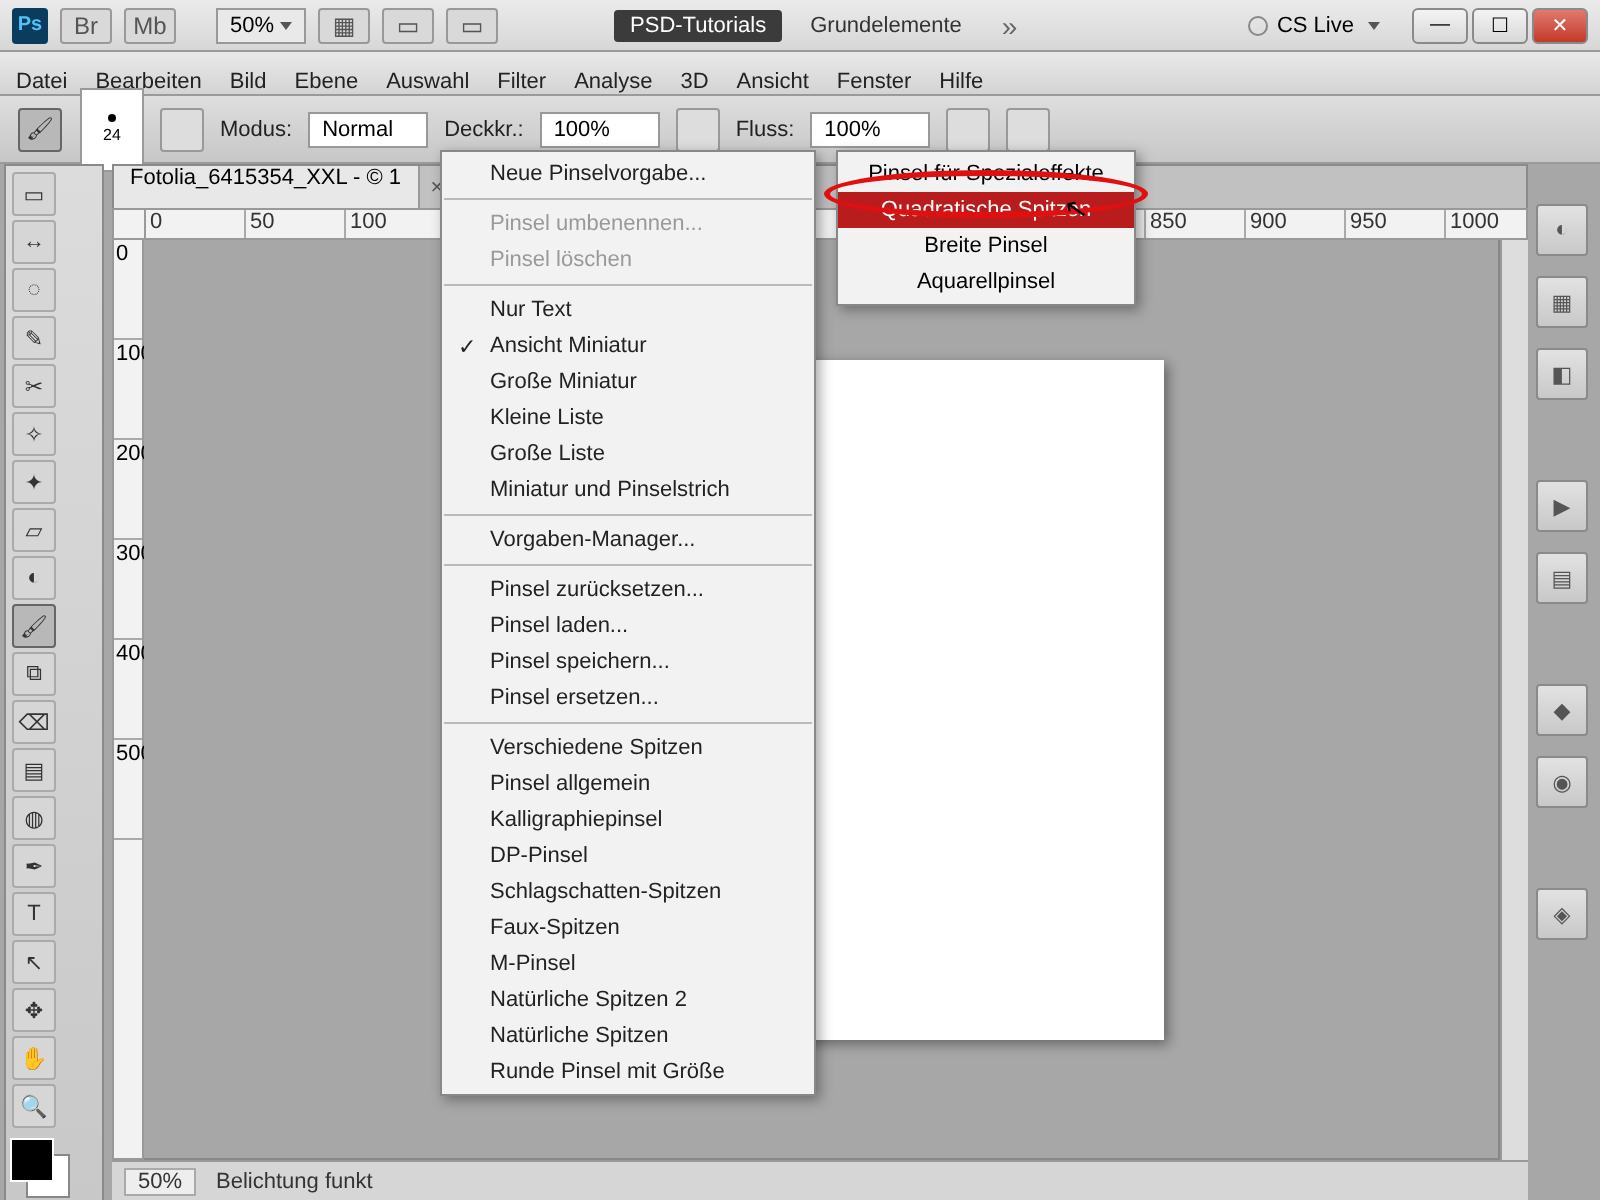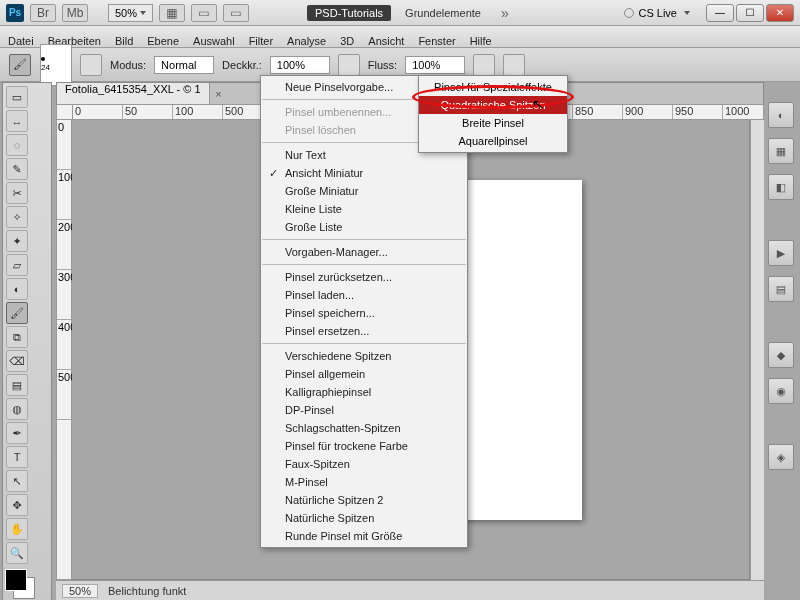--- a/index.html
+++ b/index.html
@@ -19,21 +19,21 @@
   .cslive { margin-left:auto; display:flex; align-items:center; gap:4px;}
   .cslive .dot { width:10px;height:10px;border:1px solid #888;border-radius:50%; }
   .winbtns { display:flex; gap:2px; margin-left:10px;}
   .winbtn { width:28px; height:18px; background:linear-gradient(#f3f3f3,#d8d8d8); border:1px solid #8a8a8a; border-radius:3px; display:flex; align-items:center; justify-content:center; font-size:10px; }
   .winbtn.close { background:linear-gradient(#e07a6f,#c4392a); color:#fff;}
 
   .menubar { height:22px; background:linear-gradient(#e9e9e9,#d4d4d4); display:flex; align-items:flex-end; padding:0 8px; gap:14px; border-bottom:1px solid #9a9a9a;}
   .menubar span { color:#222; }
 
   .optionsbar { height:34px; background:linear-gradient(#dedede,#c7c7c7); display:flex; align-items:center; padding:0 8px; gap:8px; border-bottom:1px solid #9a9a9a;}
-  .brush-preview { width:32px; height:42px; background:#fff; border:1px solid #999; display:flex; flex-direction:column; align-items:flex-start; justify-content:center;}
+  .brush-preview { width:32px; height:42px; background:#fff; border:1px solid #999; display:flex; flex-direction:column; align-items:center; justify-content:center;}
   .brush-preview .dot { width:4px;height:4px;background:#000; border-radius:50%; margin-bottom:2px;}
   .brush-preview .num { font-size:8px;}
   .opt-label { color:#222; }
   .opt-field { height:18px; background:#fff; border:1px solid #999; padding:0 6px; display:flex; align-items:center; min-width:60px;}
   .opt-sm { width:50px; }
   .opt-icon { width:22px; height:22px; background:#ddd; border:1px solid #999; border-radius:2px;}
 
   .workspace { position:absolute; top:82px; left:0; right:0; bottom:20px; }
   .toolbox { position:absolute; top:0; left:2px; width:50px; background:linear-gradient(#dcdcdc,#c8c8c8); border:1px solid #8a8a8a; display:flex; flex-wrap:wrap; padding:2px;}
   .tool { width:22px; height:22px; margin:1px; background:#d6d6d6; border:1px solid #aaa; border-radius:2px; display:flex; align-items:center;justify-content:center; font-size:11px; color:#333;}
@@ -56,21 +56,21 @@
   .paper { position:absolute; left:300px; top:60px; width:210px; height:340px; background:#fff; box-shadow:2px 2px 6px rgba(0,0,0,0.4);}
   .scrollbar-v { width:14px; background:#ddd; border-left:1px solid #999;}
   
   .rightdock { position:absolute; right:2px; top:0; width:30px; display:flex; flex-direction:column; gap:10px; padding-top:20px;}
   .dockicon { width:26px; height:26px; background:linear-gradient(#e2e2e2,#c8c8c8); border:1px solid #8a8a8a; border-radius:2px; display:flex; align-items:center;justify-content:center; color:#555;}
 
   .statusbar { position:absolute; bottom:0; left:56px; right:36px; height:20px; background:#d6d6d6; border-top:1px solid #999; display:flex; align-items:center; padding:0 6px; gap:10px; font-size:10px; color:#333;}
   .statusbar .field { background:#eee; border:1px solid #aaa; padding:0 6px;}
 
   
-  .ctxmenu { position:absolute; top:75px; left:220px; width:208px; background:#f2f2f2; border:1px solid #888; box-shadow:2px 2px 6px rgba(0,0,0,0.35); padding:2px 0;margin-left:40px;}
+  .ctxmenu { position:absolute; top:75px; left:220px; width:188px; background:#f2f2f2; border:1px solid #888; box-shadow:2px 2px 6px rgba(0,0,0,0.35); padding:2px 0;}
   .ctxmenu .mi { padding:3px 20px 3px 24px; color:#222; position:relative;}
   .ctxmenu .mi.disabled { color:#999; }
   .ctxmenu .sep { height:1px; background:#bbb; margin:3px 1px;}
   .ctxmenu .mi.checked::before { content:'✓'; position:absolute; left:8px; }
   .submenu { position:absolute; top:75px; left:418px; width:150px; background:#f2f2f2; border:1px solid #888; box-shadow:2px 2px 6px rgba(0,0,0,0.35); padding:2px 0;text-align:center;}
   .submenu .mi { padding:3px 14px; }
   .submenu .mi.hl { background:#b91c1c; color:#fff; }
   .highlight-ellipse { position:absolute; top:85px; left:412px; width:162px; height:24px; border:3px solid #e01010; border-radius:50%; pointer-events:none;}
   .cursor { position:absolute; top:96px; left:532px; font-size:14px; color:#000; pointer-events:none; transform:rotate(-10deg);}
 </style>
@@ -235,34 +235,34 @@
     <div class="mi">Neue Pinselvorgabe...</div>
     <div class="sep"></div>
     <div class="mi disabled">Pinsel umbenennen...</div>
     <div class="mi disabled">Pinsel löschen</div>
     <div class="sep"></div>
     <div class="mi">Nur Text</div>
     <div class="mi checked">Ansicht Miniatur</div>
     <div class="mi">Große Miniatur</div>
     <div class="mi">Kleine Liste</div>
     <div class="mi">Große Liste</div>
+    <div class="mi">Miniatur und Pinselstrich</div>
     <div class="sep"></div>
     <div class="mi">Vorgaben-Manager...</div>
     <div class="sep"></div>
     <div class="mi">Pinsel zurücksetzen...</div>
     <div class="mi">Pinsel laden...</div>
     <div class="mi">Pinsel speichern...</div>
     <div class="mi">Pinsel ersetzen...</div>
     <div class="sep"></div>
     <div class="mi">Verschiedene Spitzen</div>
     <div class="mi">Pinsel allgemein</div>
     <div class="mi">Kalligraphiepinsel</div>
     <div class="mi">DP-Pinsel</div>
     <div class="mi">Schlagschatten-Spitzen</div>
-    <div class="mi">Pinsel für trockene Farbe</div>
     <div class="mi">Faux-Spitzen</div>
     <div class="mi">M-Pinsel</div>
     <div class="mi">Natürliche Spitzen 2</div>
     <div class="mi">Natürliche Spitzen</div>
     <div class="mi">Runde Pinsel mit Größe</div>
   </div>
 <div class="submenu" id="submenu">
     <div class="mi">Pinsel für Spezialeffekte</div>
     <div class="mi hl">Quadratische Spitzen</div>
     <div class="mi">Breite Pinsel</div>

